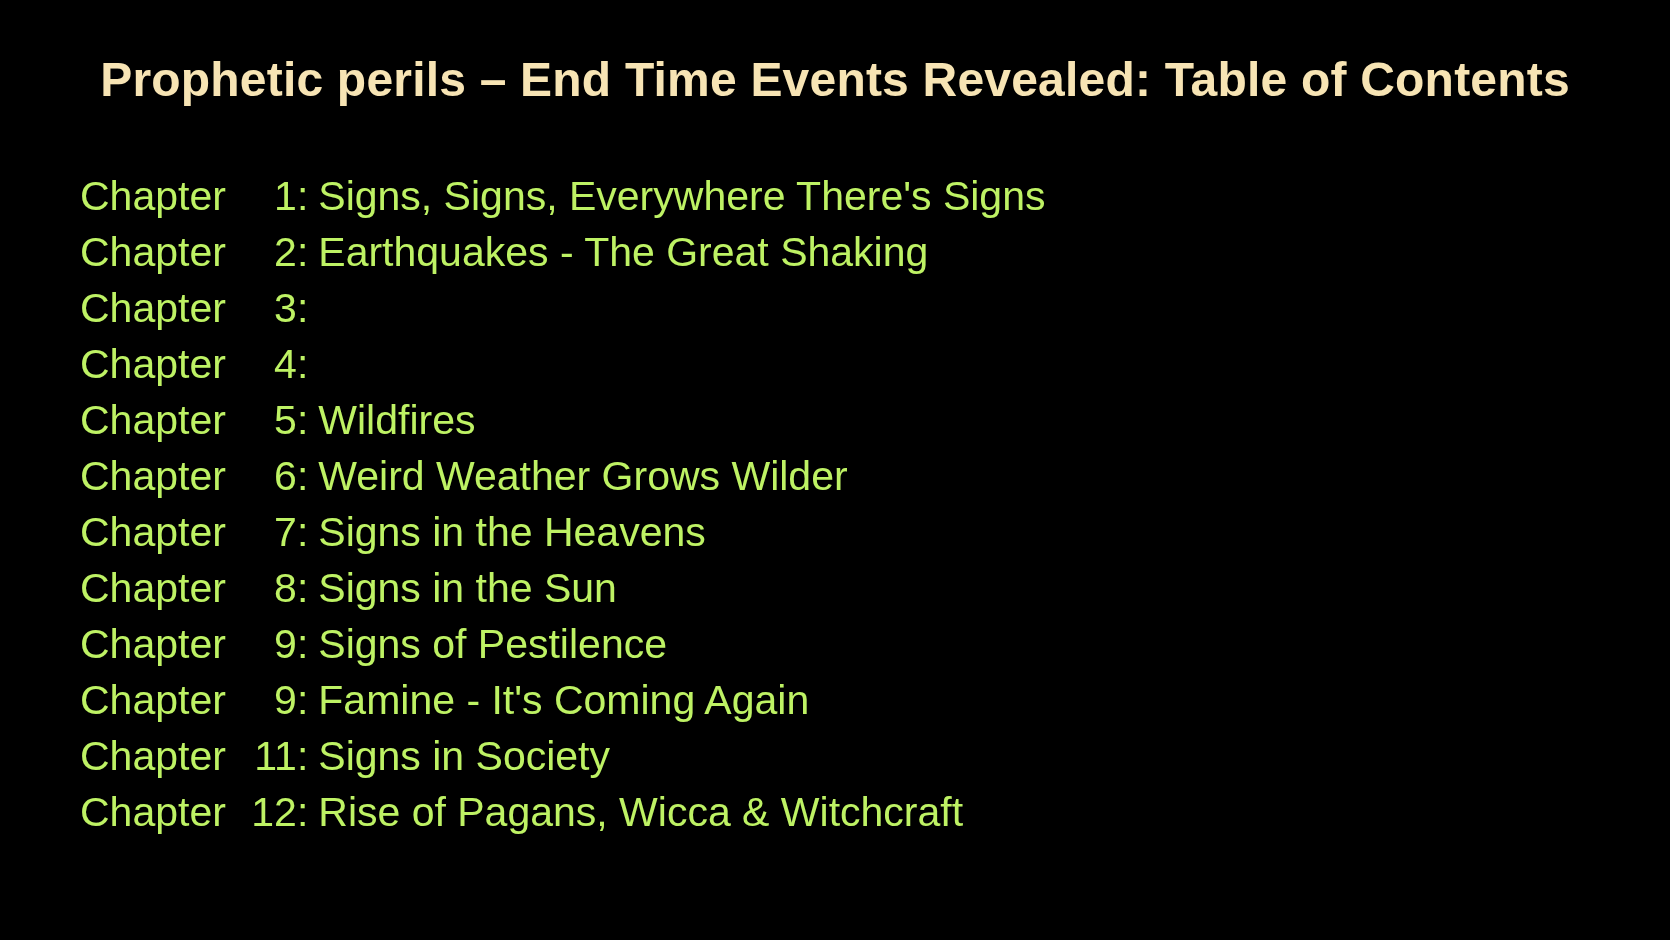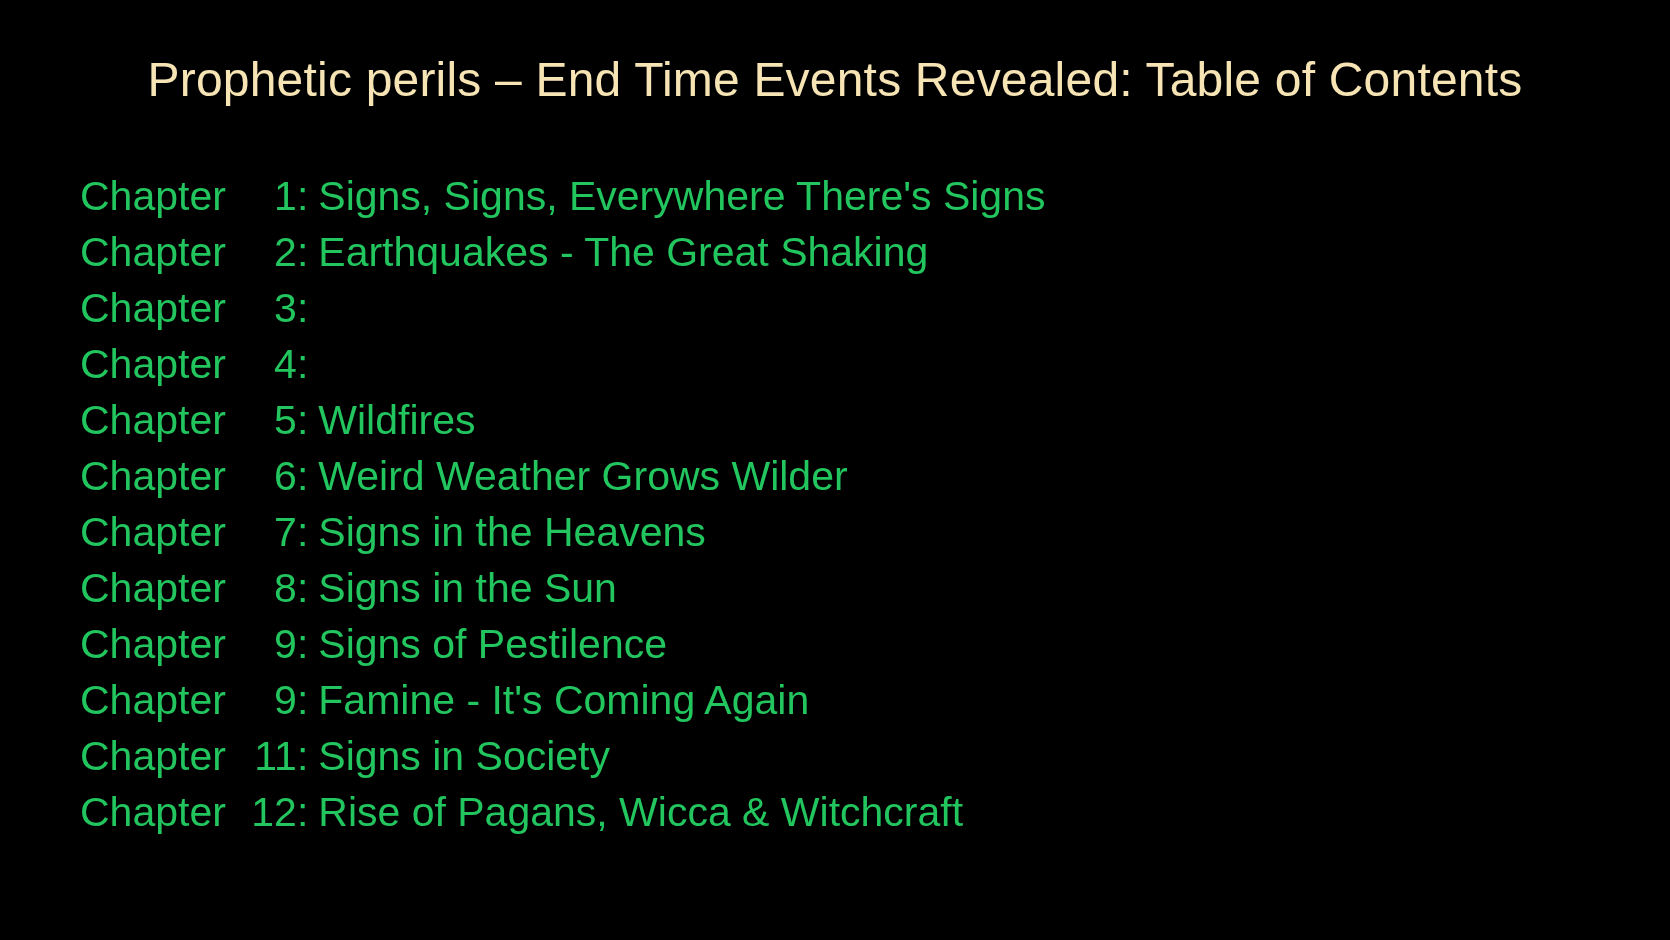--- a/index.html
+++ b/index.html
@@ -21,36 +21,36 @@
     background: #000000;
   }
   .slide-title {
     position: absolute;
     left: 0;
     top: 52px;
     width: 1670px;
     text-align: center;
     color: #F7E4B4;
     font-size: 48px;
-    font-weight: 400;
+    font-weight: 700;
     letter-spacing: 0.2px;
     line-height: 1.15;
     white-space: nowrap;
   }
   .toc {
     position: absolute;
     left: 80px;
     top: 168px;
     width: 1520px;
   }
   .toc-row {
     display: flex;
     align-items: center;
     height: 56px;
-    color: #22c55e;
+    color: #bef264;
     font-size: 41px;
     font-weight: 400;
     line-height: 56px;
     white-space: nowrap;
   }
   .toc-label {
     display: inline-block;
   }
   .toc-num {
     display: inline-block;

